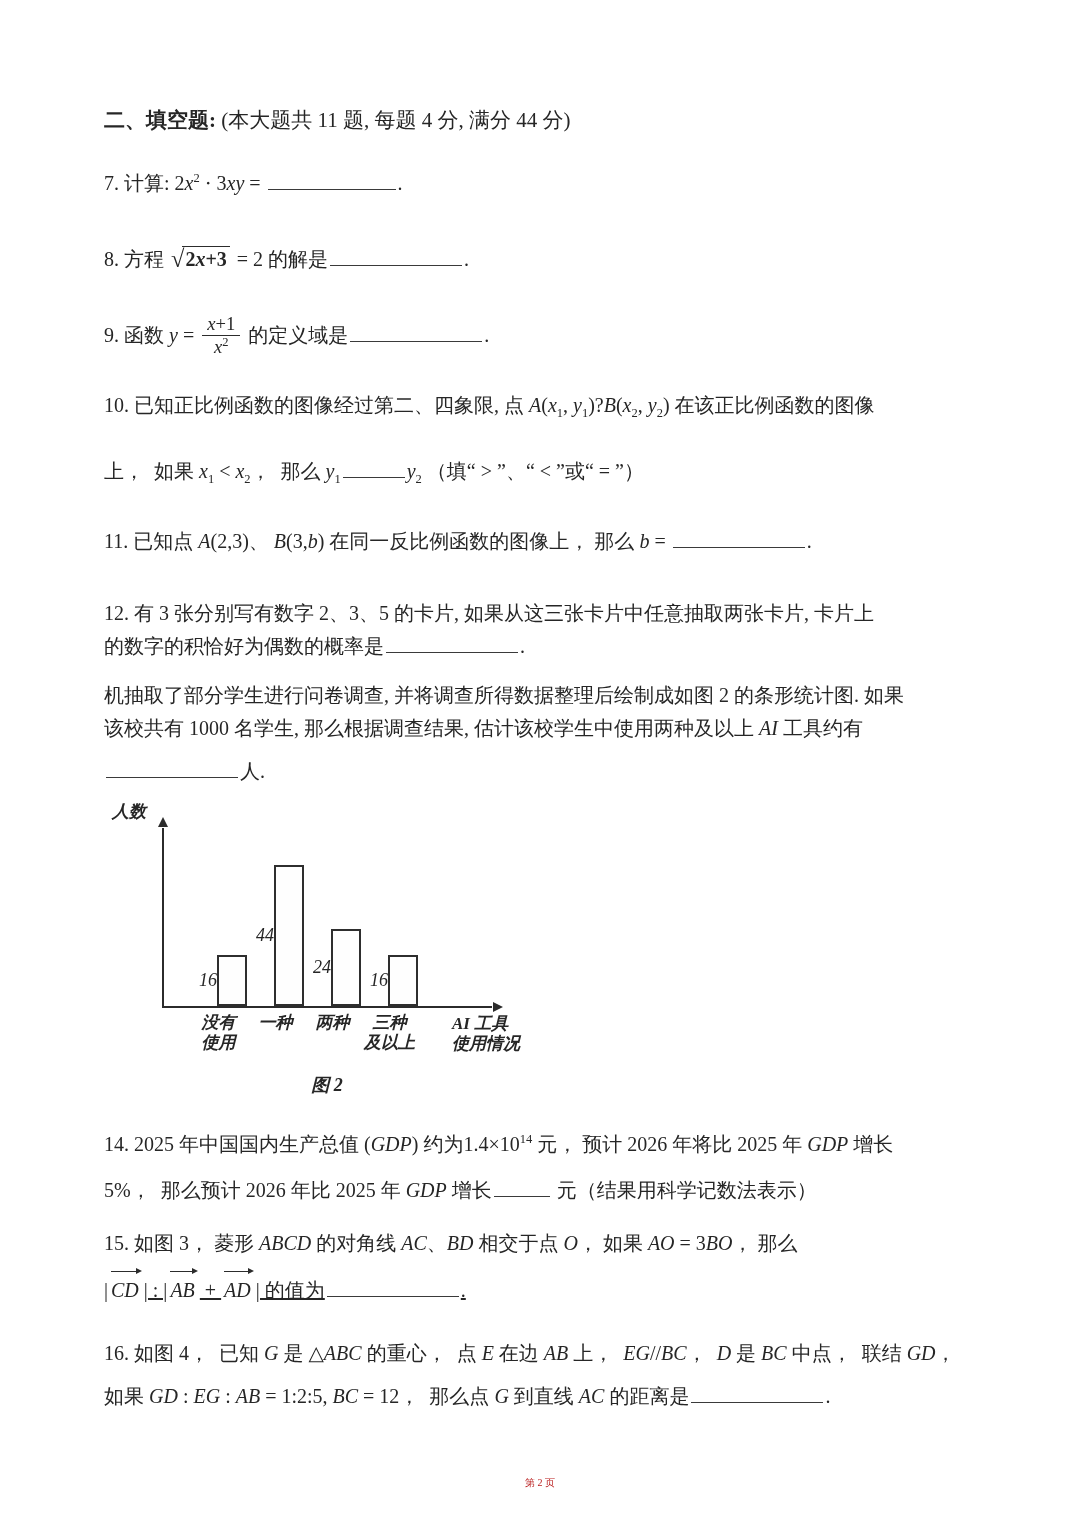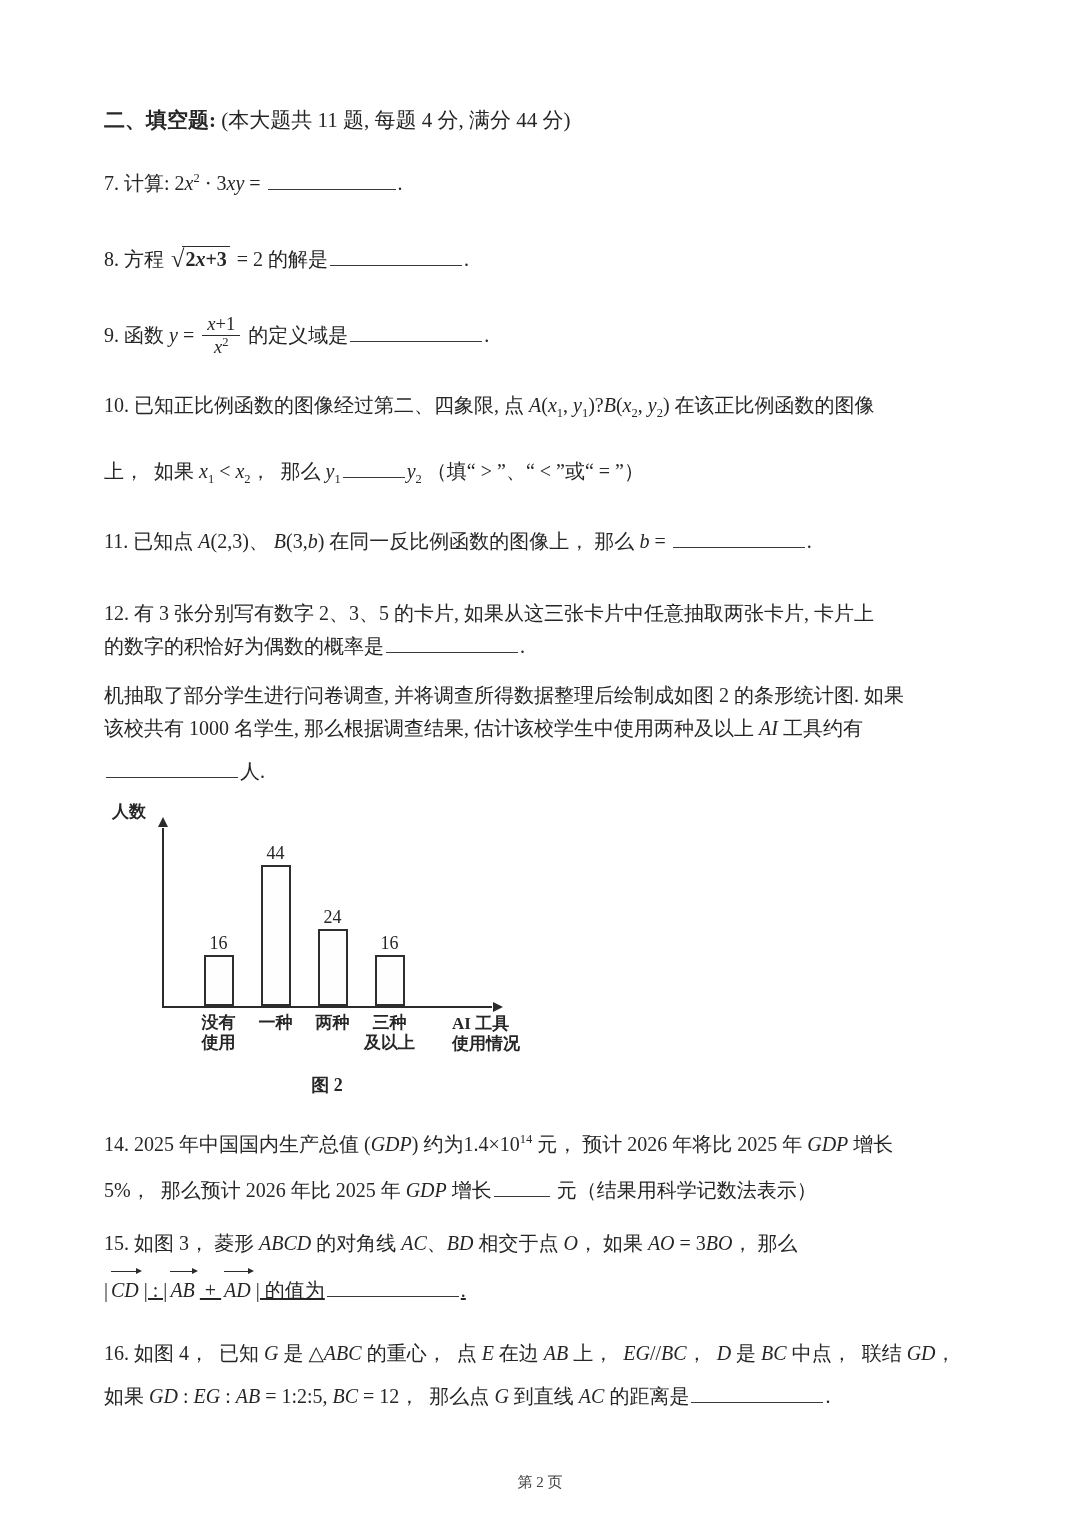--- a/index.html
+++ b/index.html
@@ -31,38 +31,38 @@
   .sqrt{display:inline-flex;align-items:baseline;margin:0 2px;}
   .sqrt .rad{font-size:1.22em;line-height:1;transform:translateY(1px);}
   .sqrt .radicand{border-top:1.4px solid #2c2c2c;padding:1px 3px 0 3px;margin-left:-2px;line-height:1.15;font-weight:bold;}
   
   .vec{position:relative;display:inline-block;font-style:italic;margin:0 2px;padding:0 3px 0 1px;}
   .vec::after{content:"";position:absolute;top:-3px;left:1px;right:6px;border-top:1.3px solid #2c2c2c;}
   .vec::before{content:"";position:absolute;top:-6px;right:0;width:0;height:0;
     border-left:6px solid #2c2c2c;border-top:3px solid transparent;border-bottom:3px solid transparent;}
   .vec-line{padding-top:7px;text-decoration:underline;}
   
-  .chart{position:relative;margin:14px 0 26px 58px;width:460px;padding-top:26px;}
+  .chart{position:relative;margin:14px 0 26px 58px;width:460px;padding-top:26px;font-style:italic;}
   .plot{position:relative;width:330px;height:180px;}
   .yaxis{position:absolute;left:0;top:0;bottom:0;width:2px;background:#2b2b2b;}
   .yaxis::before{content:"";position:absolute;top:-11px;left:-4px;width:0;height:0;
     border-left:5px solid transparent;border-right:5px solid transparent;border-bottom:10px solid #2b2b2b;}
   .xaxis{position:absolute;left:0;bottom:0;width:100%;height:2px;background:#2b2b2b;}
   .xaxis::after{content:"";position:absolute;right:-11px;top:-4px;width:0;height:0;
     border-top:5px solid transparent;border-bottom:5px solid transparent;border-left:10px solid #2b2b2b;}
   .ylab{position:absolute;left:-50px;top:-26px;font-weight:bold;font-size:17px;line-height:1.2;}
   .bars{position:absolute;left:28px;bottom:2px;display:flex;align-items:flex-end;}
-  .bar-slot{width:57px;display:flex;flex-direction:column;align-items:center;justify-content:flex-end;}
+  .bar-slot{width:57px;display:flex;flex-direction:row;align-items:center;justify-content:flex-end;}
   .bar-value{font-size:18px;line-height:20px;margin-bottom:2px;}
   .bar-rect{width:30px;box-sizing:border-box;border:2px solid #2e2e2e;background:#fefefe;}
   .cats{display:flex;margin-left:28px;margin-top:5px;width:330px;}
   .cat{width:57px;text-align:center;font-weight:bold;font-size:17px;line-height:20px;}
   .xlab{position:absolute;left:290px;top:212px;font-weight:bold;font-size:17px;line-height:20px;text-align:left;}
   .cap{width:330px;text-align:center;font-weight:bold;font-size:18px;margin-top:16px;}
-  .footer{position:absolute;left:0;right:0;bottom:28px;text-align:center;font-size:15px;color:#404040;}
+  .footer{position:absolute;left:0;right:0;bottom:28px;text-align:center;font-size:10px;color:#b91c1c;}
 </style>
 </head>
 <body>
 
 <div class="page">
 
   <div class="section-header">
     <span class="bold">二、填空题:</span><span> (本大题共 11 题, 每题 4 分, 满分 44 分)</span>
   </div>
 

